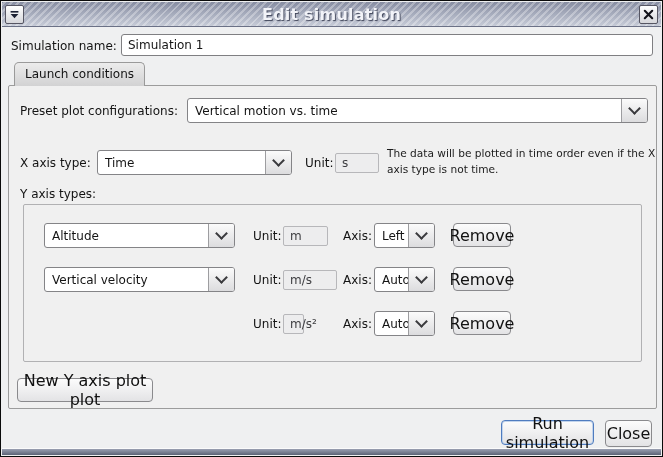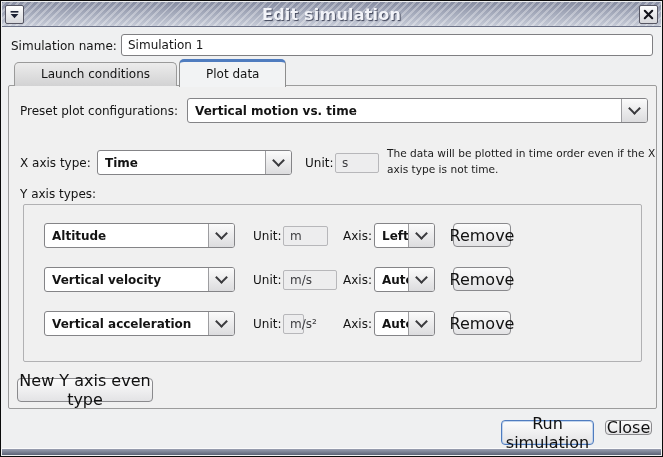--- a/index.html
+++ b/index.html
@@ -41,42 +41,42 @@
   .lbl { position:absolute; white-space:nowrap; }
   .simname-input {
     position:absolute; left:120px; top:33px; width:532px; height:22px;
     box-sizing:border-box; border:1px solid #7f7f82; border-radius:3px;
     background:#fff; padding:0 6px;
     font-family:"DejaVu Sans","Liberation Sans",sans-serif; font-size:12px; color:#141414;
   }
   
   .tabs { position:absolute; left:13px; top:57px; height:28px; display:flex; align-items:flex-end; z-index:3; }
   .tab {
-    height:24px; line-height:23px; padding:0 26px; box-sizing:border-box;
+    height:24px; line-height:23px; padding:0 10px; box-sizing:border-box;
     background:linear-gradient(#ececec,#d2d2d3);
     border:1px solid #9a9a9a; border-bottom:none;
     border-radius:5px 5px 0 0; margin-right:2px; cursor:default;
   }
   .tab.active {
     height:28px; line-height:24px; background:#f2f3f4;
     border:1px solid #8d8d8d; border-bottom:none;
     border-top:3px solid #4f7cbf; margin-bottom:-1px; position:relative; z-index:4;
   }
   
   .panel {
     position:absolute; left:7px; top:84px; width:649px; height:324px;
     box-sizing:border-box; border:1px solid #9c9c9c; border-radius:2px;
     background:#f0f0f0; z-index:1;
   }
   
   .combo {
     position:absolute; display:flex; align-items:stretch; box-sizing:border-box;
     background:#fff; border:1px solid #848487; border-radius:3px; cursor:default;
   }
-  .combo-text { flex:1; padding:0 7px; display:flex; align-items:center; white-space:nowrap; overflow:hidden;font-weight:bold; }
+  .combo-text { flex:1; padding:0 7px; display:flex; align-items:center; white-space:nowrap; overflow:hidden; }
   .combo-btn {
     width:25px; border-left:1px solid #9d9da0; border-radius:0 2px 2px 0;
     background:linear-gradient(#fbfbfb,#dcdcde);
     display:flex; align-items:center; justify-content:center;
   }
   .chev {
     width:7px; height:7px; margin-top:-4px;
     border-right:2px solid #3a3a3d; border-bottom:2px solid #3a3a3d;
     transform:rotate(45deg);
   }
@@ -131,21 +131,20 @@
         </svg>
       </span>
     </div>
   </div>
 
   <div class="lbl" style="left:10px; top:38px;">Simulation name:</div>
   <input class="simname-input" value="Simulation 1" style="">
 
   <div class="tabs">
     <div class="tab">Launch conditions</div>
-    <div class="tab active">Plot data</div>
   </div>
 
   <div class="panel">
 
     <div class="lbl" style="left:11px; top:18px;">Preset plot configurations:</div>
     <div class="combo" style="left:178px; top:12px; width:461px; height:25px;">
       <span class="combo-text">Vertical motion vs. time</span>
       <span class="combo-btn">
           <i class="chev"></i>
         </span>
@@ -192,38 +191,32 @@
       <div class="unit-field" style="left:259px; top:65px; width:54px;">m/s</div>
       <div class="lbl" style="left:319px; top:68px;">Axis:</div>
       <div class="combo" style="left:350px; top:62px; width:61px; height:25px;">
         <span class="combo-text">Auto</span>
         <span class="combo-btn">
             <i class="chev"></i>
           </span>
       </div>
       <button class="btn" style="left:429px; top:62px; width:58px; height:24px;">Remove</button>
 
-      <div class="combo" style="left:20px; top:106px; width:191px; height:25px;">
-        <span class="combo-text">Vertical acceleration</span>
-        <span class="combo-btn">
-            <i class="chev"></i>
-          </span>
-      </div>
       <div class="lbl" style="left:229px; top:112px;">Unit:</div>
       <div class="unit-field" style="left:259px; top:109px; width:21px;">m/s²</div>
       <div class="lbl" style="left:319px; top:112px;">Axis:</div>
       <div class="combo" style="left:350px; top:106px; width:61px; height:25px;">
         <span class="combo-text">Auto</span>
         <span class="combo-btn">
             <i class="chev"></i>
           </span>
       </div>
       <button class="btn" style="left:429px; top:106px; width:58px; height:24px;">Remove</button>
     </div>
 
-    <button class="btn" style="left:8px; top:292px; width:136px; height:24px;">New Y axis even type</button>
+    <button class="btn" style="left:8px; top:292px; width:136px; height:24px;">New Y axis plot plot</button>
   </div>
 
   <button class="btn focus" style="left:500px; top:419px; width:93px; height:25px;">Run simulation</button>
-  <button class="btn" style="left:604px; top:419px; width:47px; height:15px;">Close</button>
+  <button class="btn" style="left:604px; top:419px; width:47px; height:27px;">Close</button>
 
   <div class="bottom-band"></div>
 </div>
 
 </body></html>

